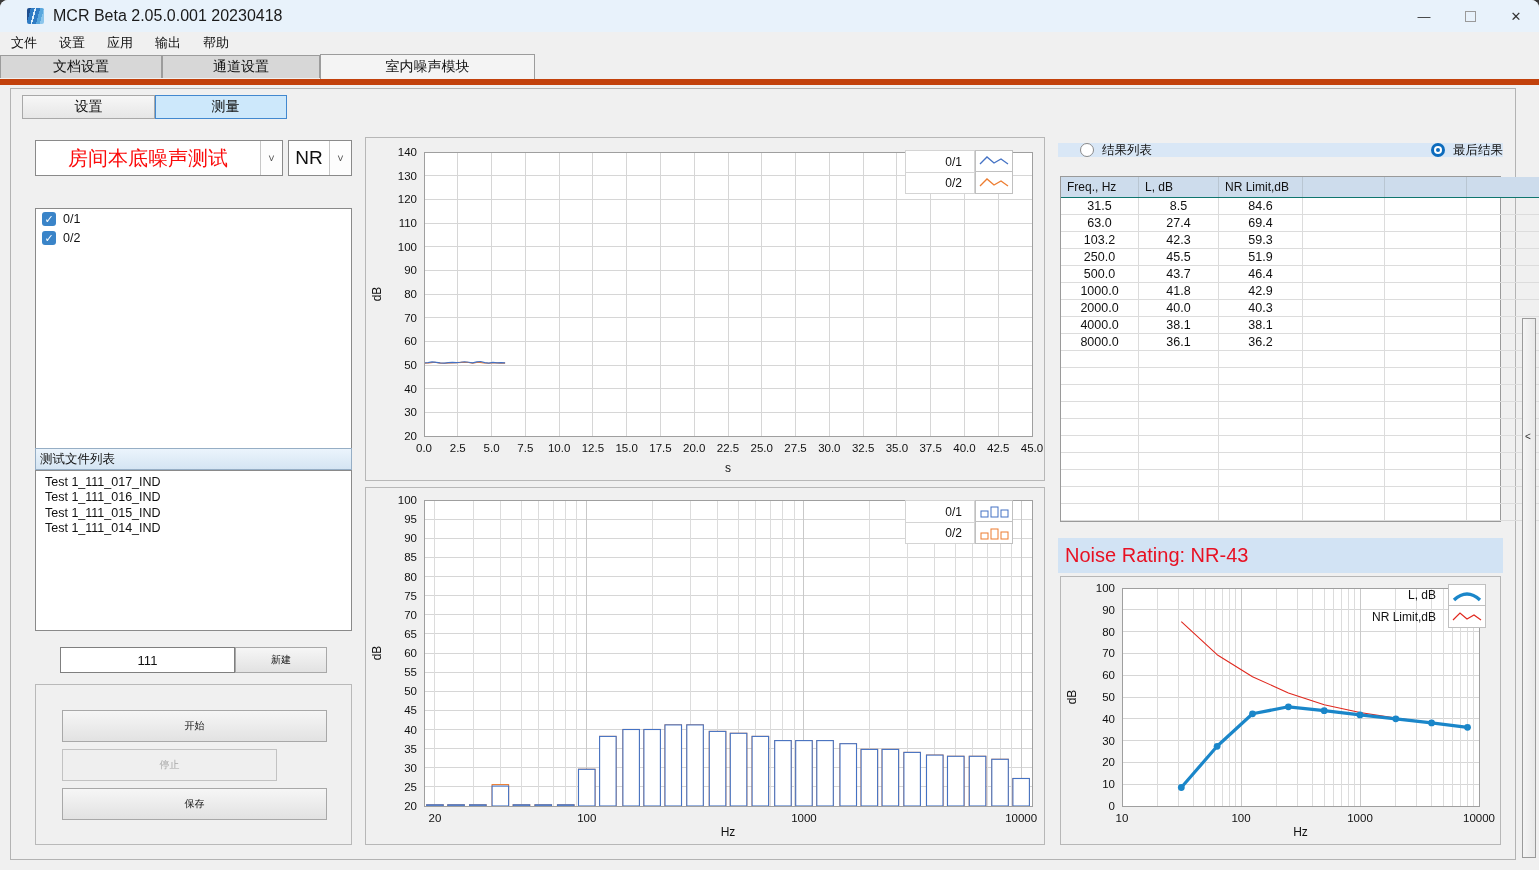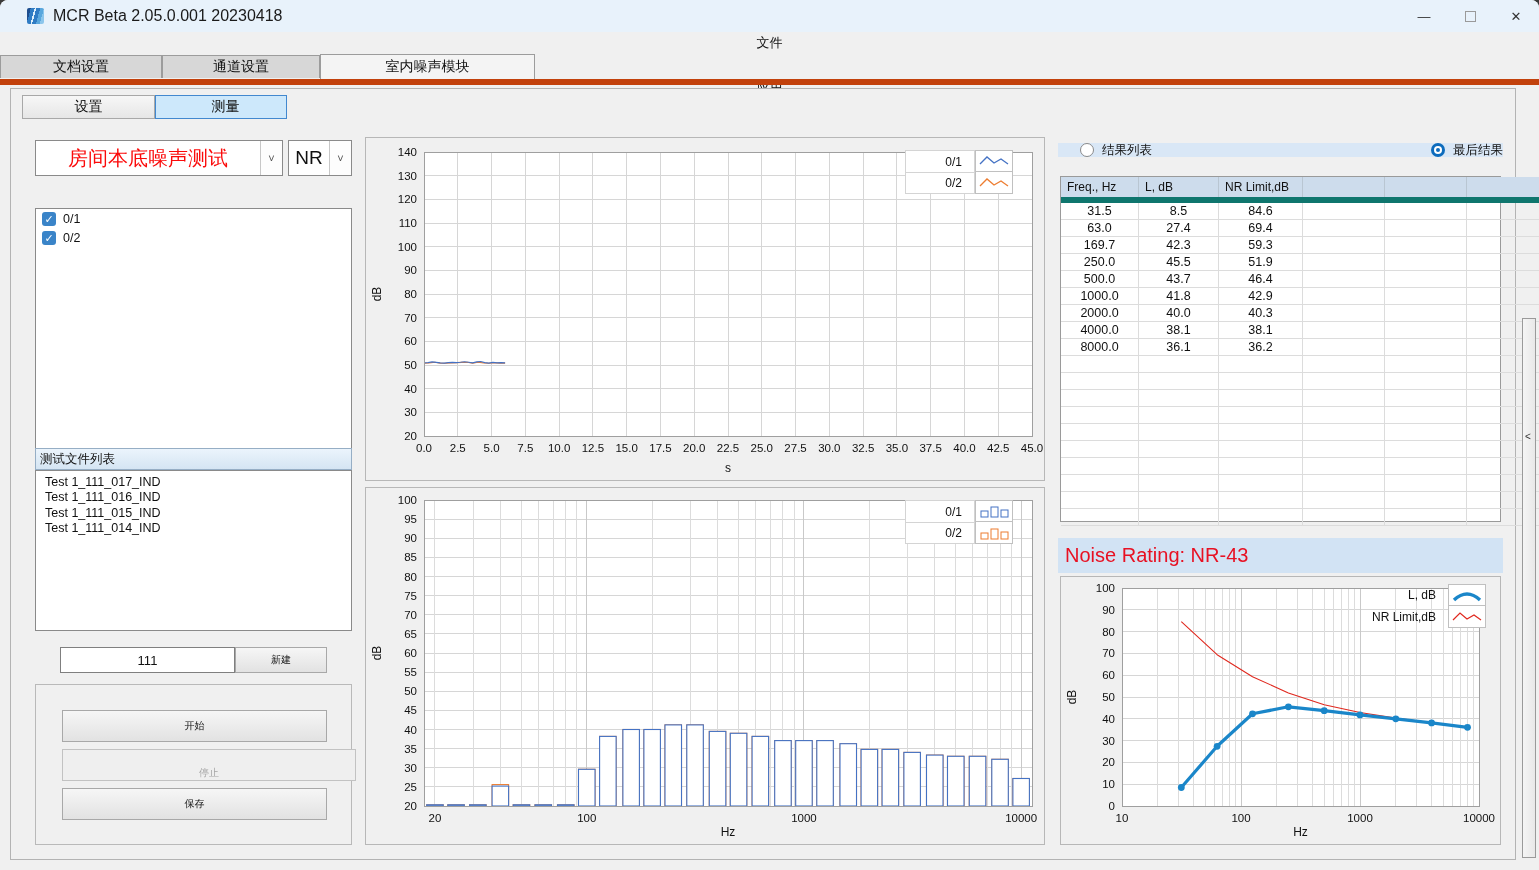--- a/index.html
+++ b/index.html
@@ -7,21 +7,21 @@
   .window{position:relative;width:1539px;height:870px;background:#f0f0f0;overflow:hidden;border-radius:8px 8px 0 0;}
   .abs{position:absolute;}
   
   .titlebar{position:absolute;left:0;top:0;width:1539px;height:32px;background:#e8f2fb;display:flex;align-items:center;}
   .app-icon{width:17px;height:16px;margin-left:27px;background:linear-gradient(105deg,#1d4e8f 0 18%,#2f7cc4 18% 36%,#dff0fb 36% 44%,#2f7cc4 44% 62%,#59a7dd 62% 80%,#8cc6ec 80%);border-radius:2px;}
   .title-text{margin-left:9px;font-size:16px;color:#1a1a1a;}
   .win-controls{position:absolute;right:0;top:0;height:32px;display:flex;}
   .win-btn{width:46px;height:32px;display:flex;align-items:center;justify-content:center;font-size:13px;color:#333;cursor:default;}
   .maxi-box{width:9px;height:9px;border:1px solid #9a9a9a;}
   
-  .menubar{position:absolute;left:0;top:32px;width:1539px;height:22px;background:#f0f0f0;display:flex;align-items:center;flex-direction:column;}
+  .menubar{position:absolute;left:0;top:32px;width:1539px;height:22px;background:#f0f0f0;display:flex;align-items:center;}
   .menu-item{padding:2px 11px;font-size:13px;color:#111;}
   
   .tabstrip{position:absolute;left:0;top:54px;width:1539px;height:25px;background:#f0f0f0;border-bottom:6px solid #c2410c;padding-left:20px;}
   .tab{position:absolute;top:1px;height:23px;background:#d7d7d7;border:1px solid #9c9c9c;border-bottom:none;display:flex;align-items:center;justify-content:center;font-size:14px;color:#111;box-sizing:border-box;}
   .tab.active{top:0;height:25px;background:#f4f4f4;z-index:3;}
   
   .content-border{border:1px solid #b3b3b3;background:#f0f0f0;}
   .subtab{box-sizing:border-box;display:flex;align-items:center;justify-content:center;font-size:14px;color:#111;background:linear-gradient(#f7f7f7,#e6e6e6);border:1px solid #a8a8a8;z-index:4;}
   .subtab.selected{background:#cde8fb;border:1px solid #4288cf;}
   
@@ -48,21 +48,21 @@
   .licon{width:38px;height:22px;box-sizing:border-box;border:1px solid #c0c0c0;background:#fff;display:flex;align-items:center;justify-content:center;}
   .lrow + .lrow .licon{border-top:none;}
   
   .radio-strip{box-sizing:border-box;background:#d9e7f6;display:flex;align-items:center;font-size:12.5px;color:#111;}
   .radio{width:14px;height:14px;border-radius:50%;box-sizing:border-box;background:#fff;border:1px solid #8a8a8a;margin-right:8px;position:relative;}
   .radio.sel{border:none;background:#0d6cbd;}
   .radio.sel::before{content:"";position:absolute;left:3px;top:3px;width:8px;height:8px;border-radius:50%;background:#fff;}
   .radio.sel::after{content:"";position:absolute;left:5px;top:5px;width:4px;height:4px;border-radius:50%;background:#0d6cbd;}
   .table-wrap{box-sizing:border-box;border:1px solid #9a9a9a;background:#fff;display:flex;}
   table.results{border-collapse:collapse;table-layout:fixed;}
-  table.results th{background:#cddcec;border-right:1px solid #b9c6d2;border-bottom:6px solid #0f766e;font-weight:normal;font-size:12px;color:#111;height:20px;padding:0 3px;text-align:left;}
+  table.results th{background:#cddcec;border-right:1px solid #b9c6d2;border-bottom:1px solid #0f766e;font-weight:normal;font-size:12px;color:#111;height:20px;padding:0 3px;text-align:left;}
   table.results th.num{text-align:left;padding-left:6px;}
   table.results td{border-right:1px solid #dcdcdc;border-bottom:1px solid #dcdcdc;font-size:12.5px;color:#111;height:16px;text-align:center;padding:0;}
   .banner{box-sizing:border-box;background:#d2e3f4;display:flex;align-items:center;padding-left:7px;font-size:20px;color:#e81123;}
   .collapse-strip{box-sizing:border-box;background:linear-gradient(90deg,#f5f5f5,#e8e8e8);border:1px solid #9a9a9a;}
   .collapse-glyph{position:absolute;left:2px;font-size:10px;color:#333;}
 </style>
 </head>
 <body>
 
 <div class="window">
@@ -144,21 +144,21 @@
 
   <input class="abs txt-input" style="left: 60px; top: 647px; width: 175px; height: 26px;" value="111">
   <div class="abs btn" style="left:235px;top:647px;width:92px;height:26px;">
       <span>新建</span>
     </div>
 
   <div class="abs groupbox" style="left:35px;top:684px;width:317px;height:161px;"></div>
   <div class="abs btn" style="left:62px;top:710px;width:265px;height:32px;">
       <span>开始</span>
     </div>
-  <div class="abs btn disabled" style="left:62px;top:749px;width:294px;height:32px;align-items:flex-end;">
+  <div class="abs btn disabled" style="left:62px;top:749px;width:215px;height:32px;">
       <span>停止</span>
     </div>
   <div class="abs btn" style="left:62px;top:788px;width:265px;height:32px;">
       <span>保存</span>
     </div>
 
   <div class="abs chart-panel" style="left:365px;top:137px;width:680px;height:344px;" id="chart-time"><svg width="678" height="342" font-family="Liberation Sans, DejaVu Sans, sans-serif">
         <rect x="58" y="14" width="608" height="284" fill="#ffffff"></rect>
         <text x="51" y="302" text-anchor="end" font-size="11.5" fill="#111">20</text>
         <line x1="58" y1="274.3333333333333" x2="666" y2="274.3333333333333" stroke="#d6d6d6" shape-rendering="crispEdges"></line>
@@ -431,21 +431,21 @@
           </tr>
           <tr>
             <td>63.0</td>
             <td>27.4</td>
             <td>69.4</td>
             <td></td>
             <td></td>
             <td></td>
           </tr>
           <tr>
-            <td>169.7</td>
+            <td>103.2</td>
             <td>42.3</td>
             <td>59.3</td>
             <td></td>
             <td></td>
             <td></td>
           </tr>
           <tr>
             <td>250.0</td>
             <td>45.5</td>
             <td>51.9</td>

